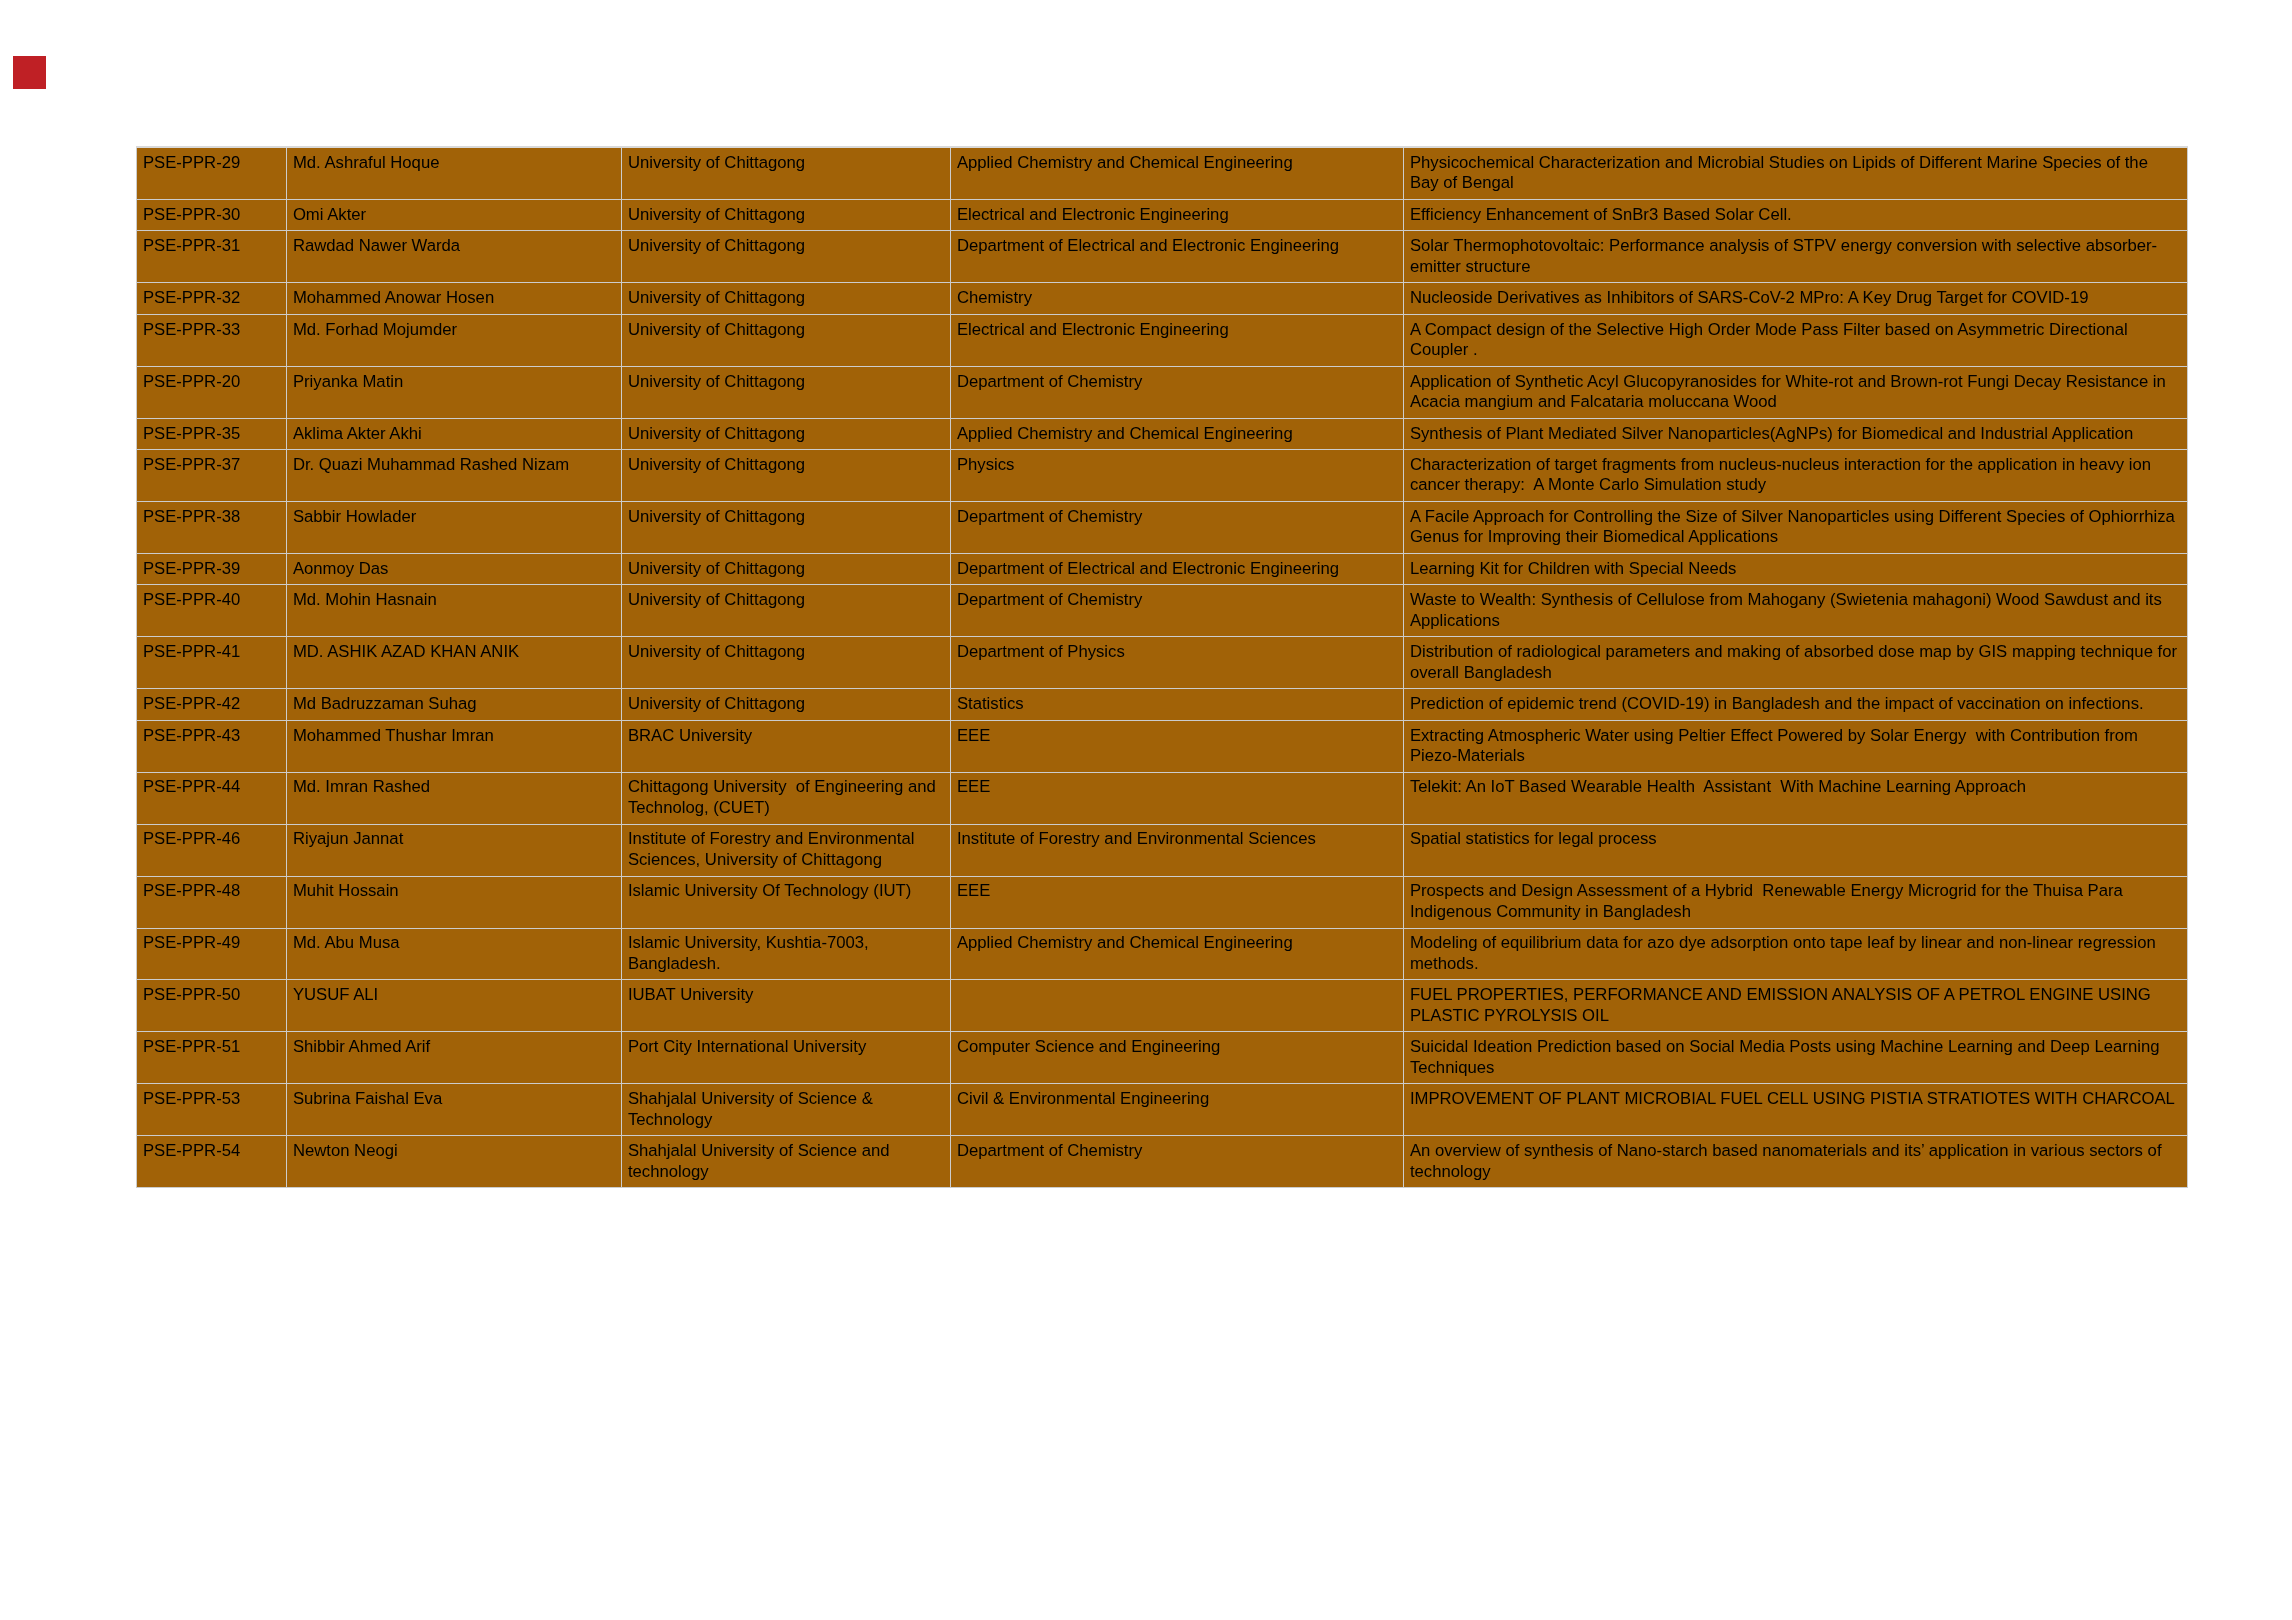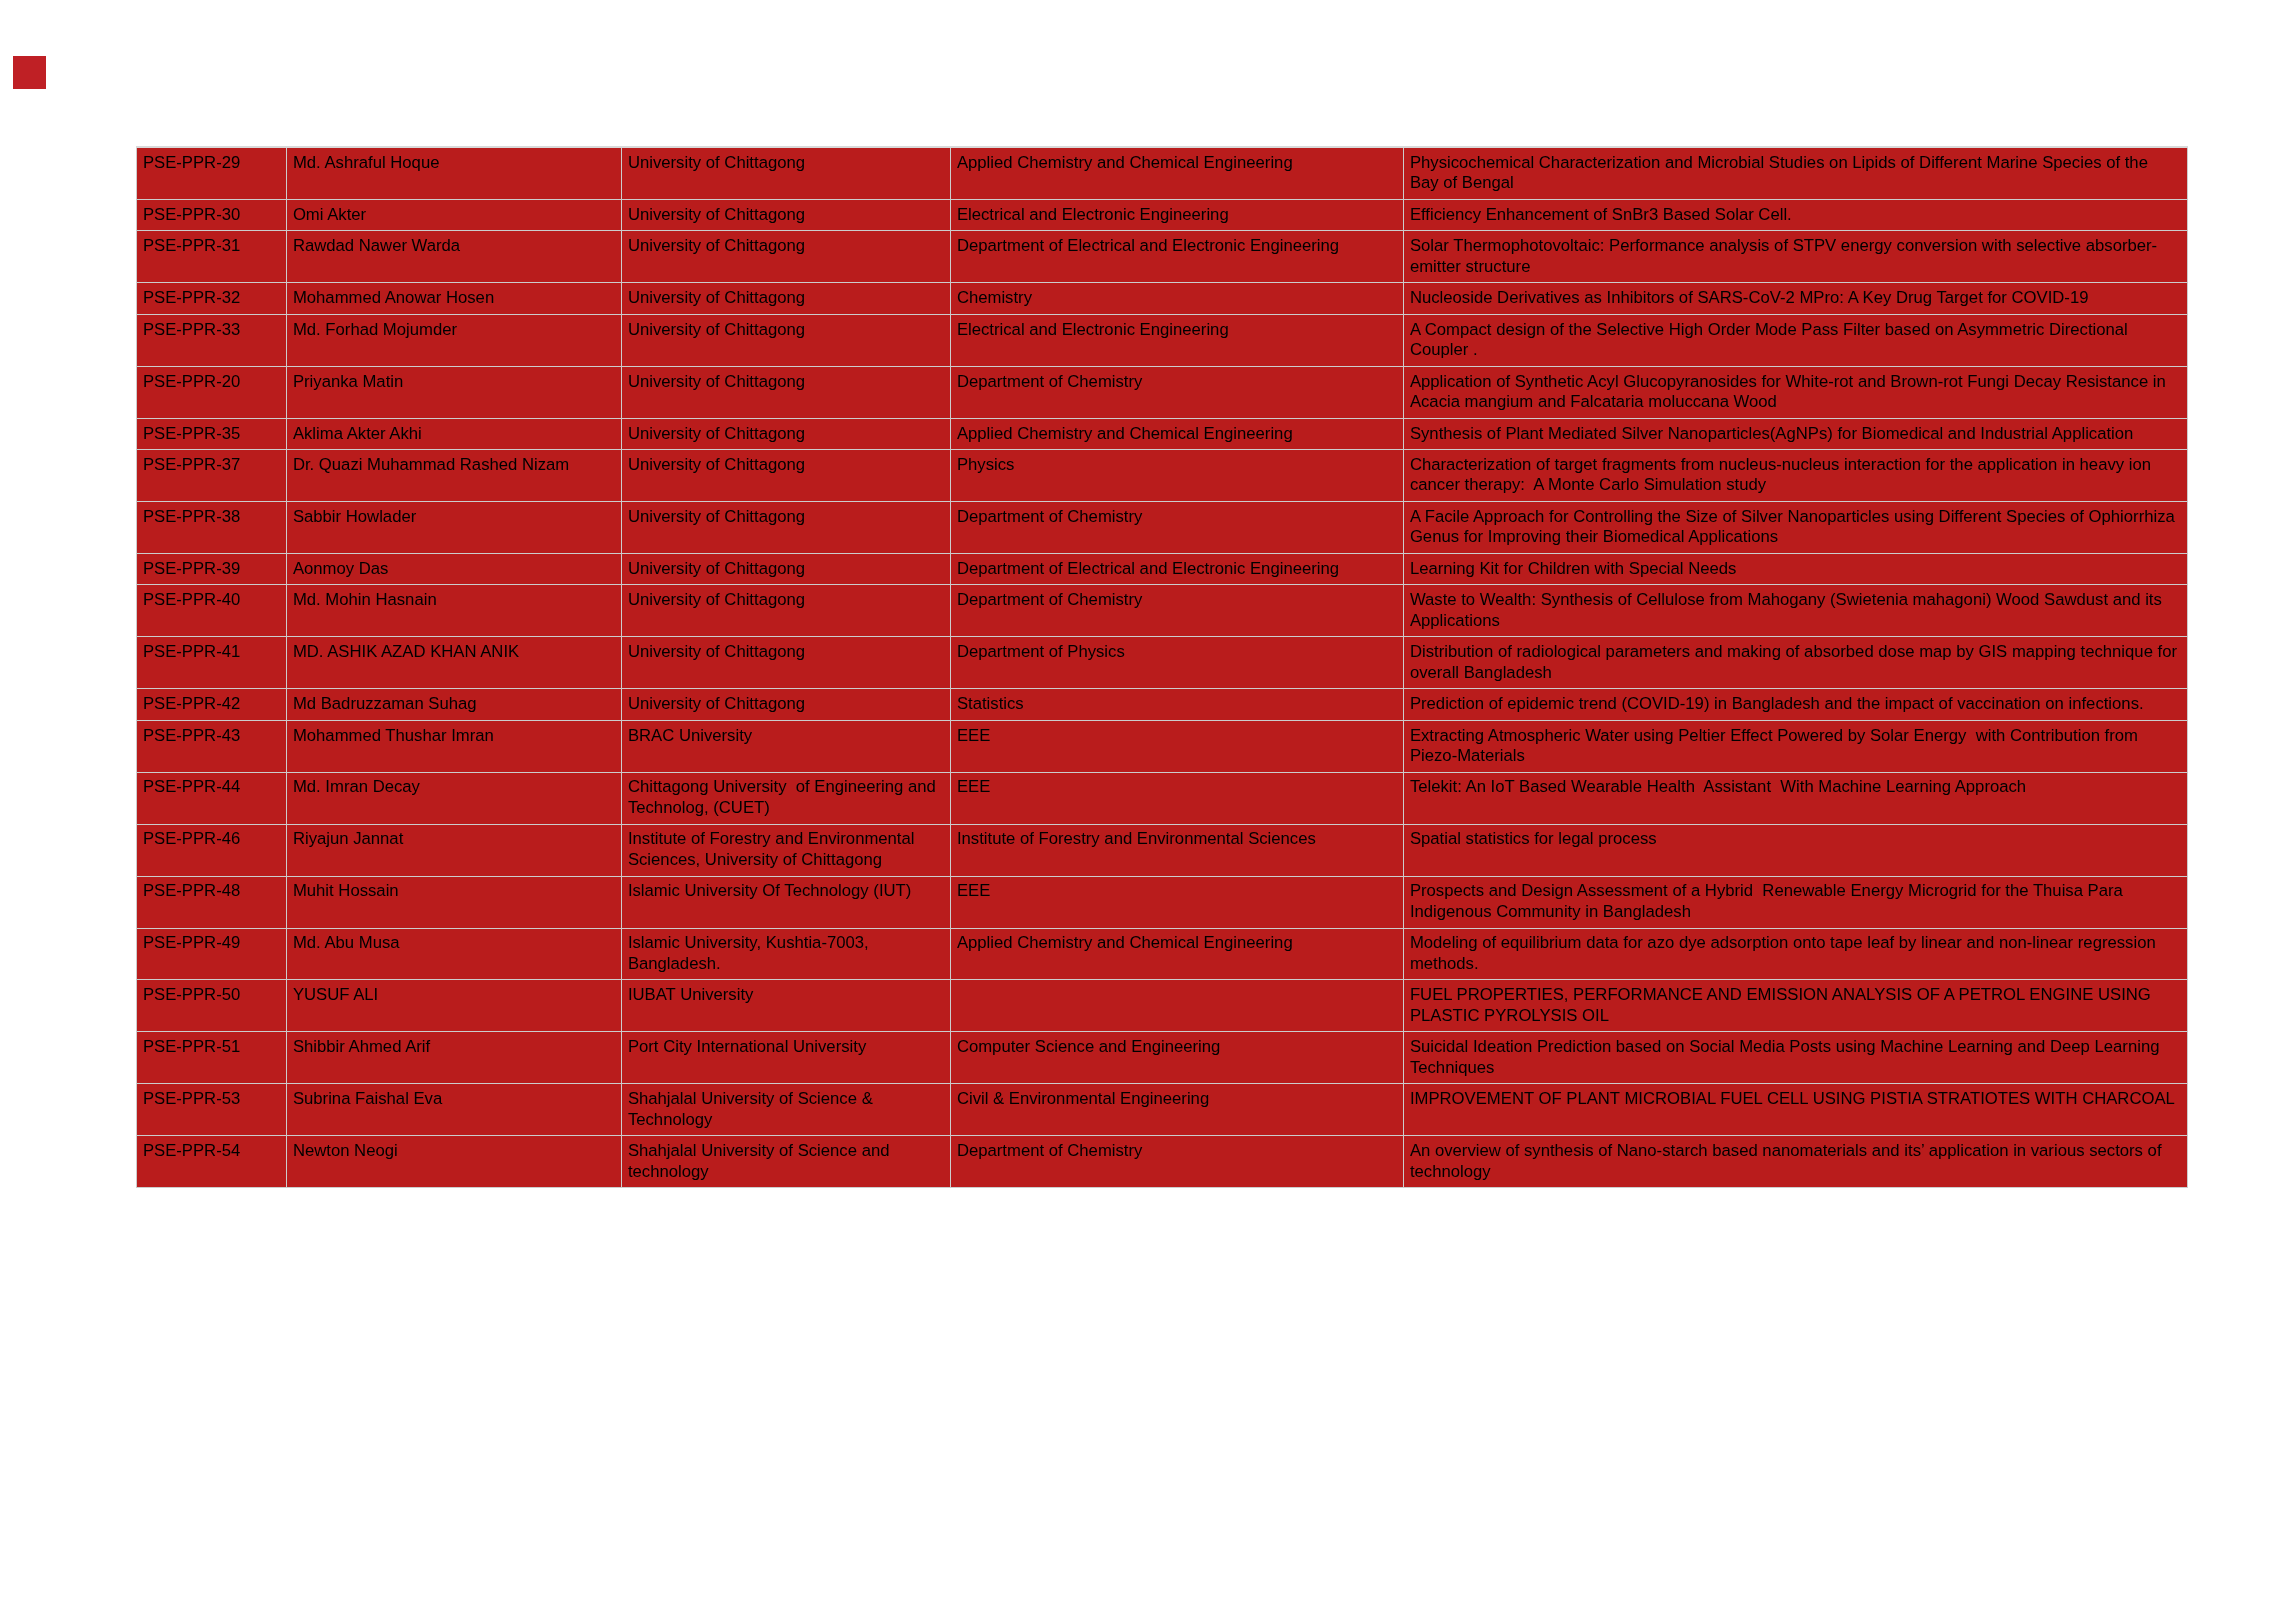--- a/index.html
+++ b/index.html
@@ -23,21 +23,21 @@
     height: 33px;
     background: #bf2025;
   }
   table.paper-table {
     position: absolute;
     left: 136px;
     top: 146px;
     width: 2051px;
     border-collapse: collapse;
     table-layout: fixed;
-    background: #b91c1c;
+    background: #a16207;
     border-top: 2px solid #d9d9d9;
   }
   table.paper-table col.c-id   { width: 150px; }
   table.paper-table col.c-name { width: 335px; }
   table.paper-table col.c-univ { width: 329px; }
   table.paper-table col.c-dept { width: 453px; }
   table.paper-table col.c-title{ width: 784px; }
   table.paper-table td {
     border: 1px solid #cccccc;
     vertical-align: top;
@@ -156,21 +156,21 @@
       </tr>
       <tr>
         <td>PSE-PPR-43</td>
         <td>Mohammed Thushar Imran</td>
         <td>BRAC University</td>
         <td>EEE</td>
         <td>Extracting Atmospheric Water using Peltier Effect Powered by Solar Energy  with Contribution from Piezo-Materials</td>
       </tr>
       <tr>
         <td>PSE-PPR-44</td>
-        <td>Md. Imran Decay</td>
+        <td>Md. Imran Rashed</td>
         <td>Chittagong University  of Engineering and Technolog, (CUET)</td>
         <td>EEE</td>
         <td>Telekit: An IoT Based Wearable Health  Assistant  With Machine Learning Approach</td>
       </tr>
       <tr>
         <td>PSE-PPR-46</td>
         <td>Riyajun Jannat</td>
         <td>Institute of Forestry and Environmental Sciences, University of Chittagong</td>
         <td>Institute of Forestry and Environmental Sciences</td>
         <td>Spatial statistics for legal process</td>

